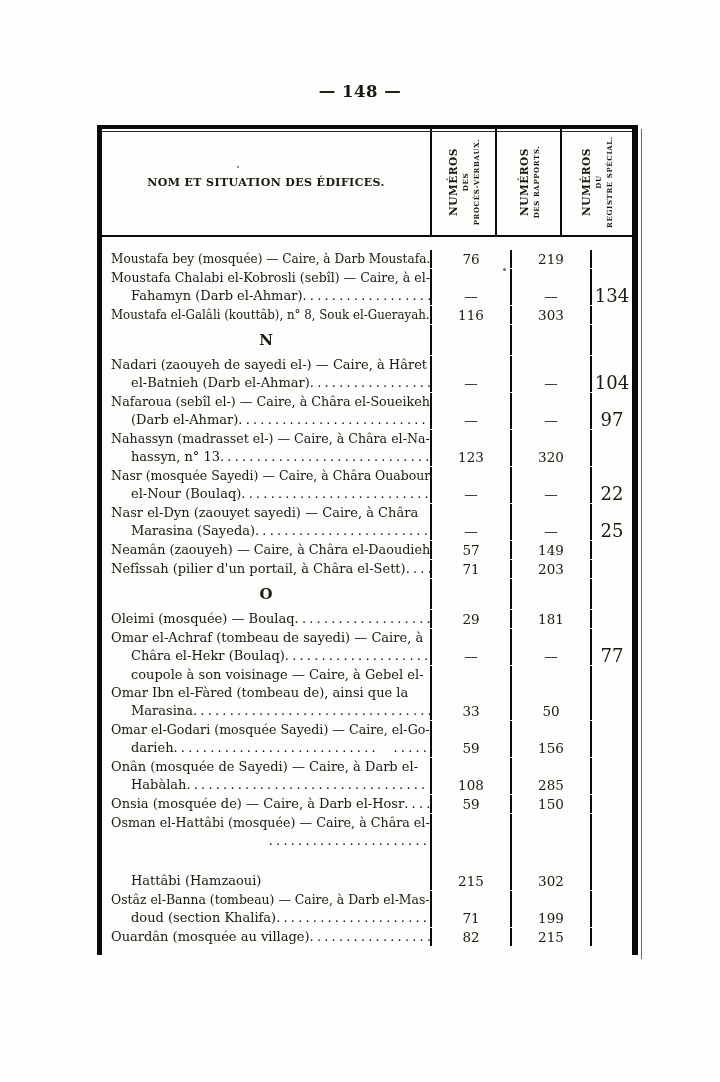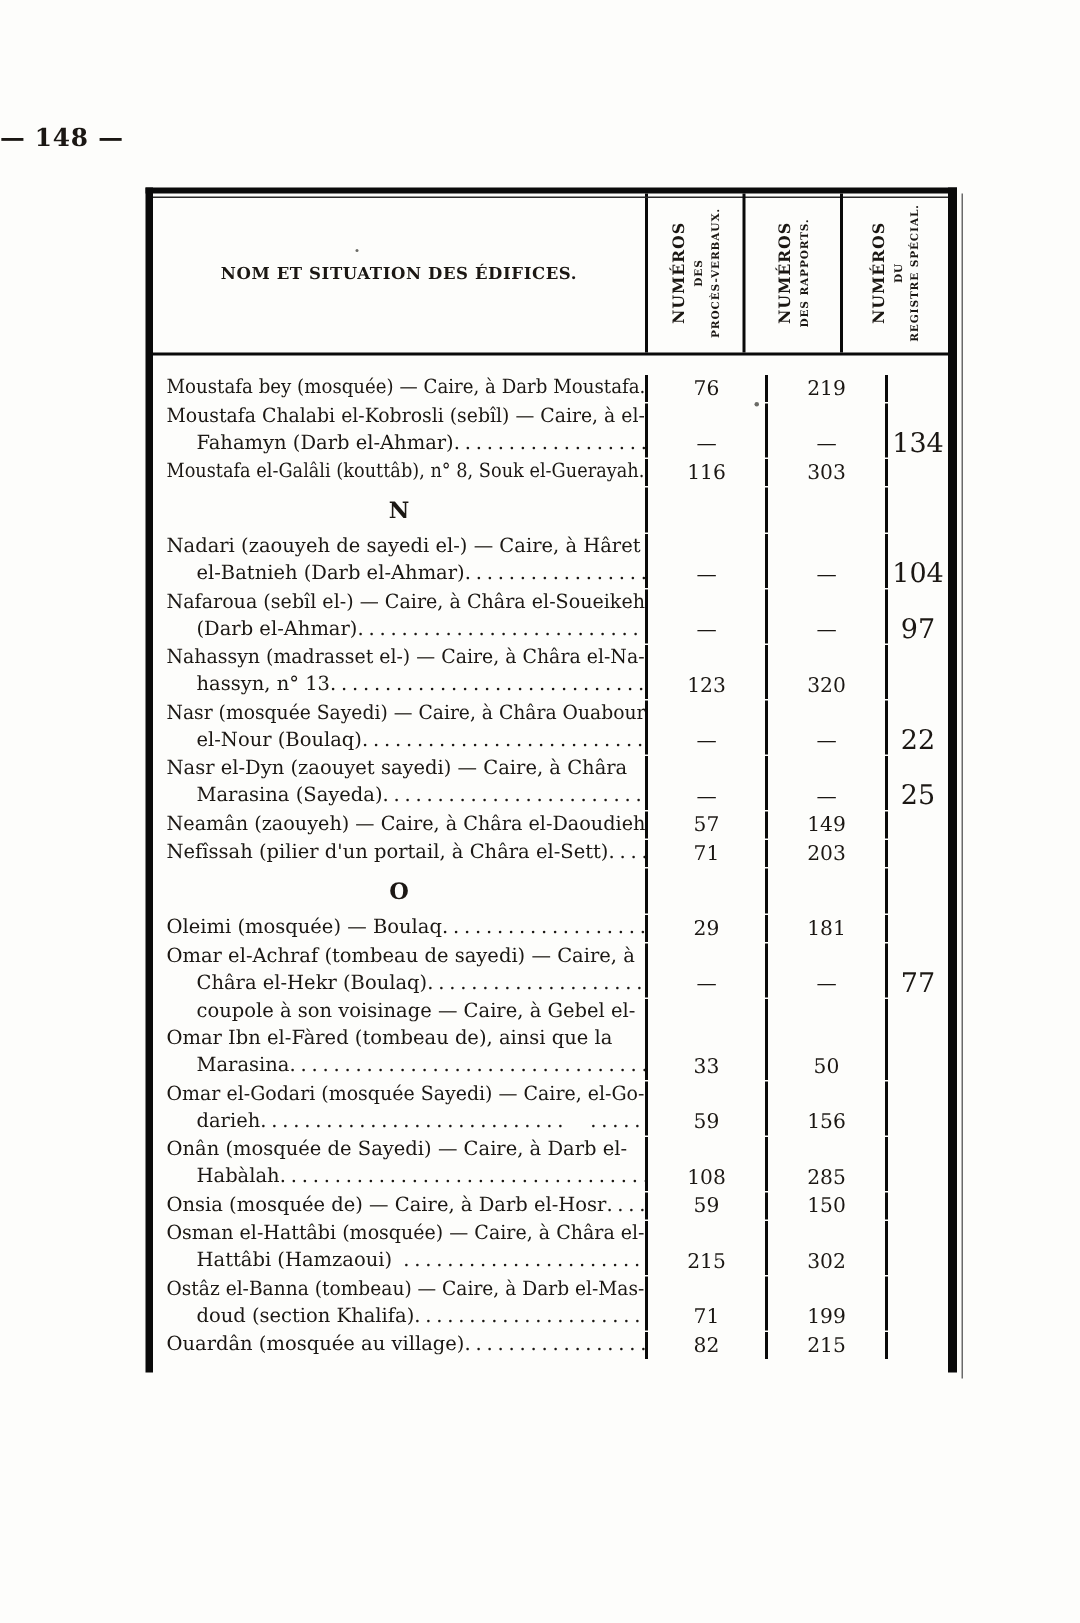--- a/index.html
+++ b/index.html
@@ -8,21 +8,21 @@
     background:#ffffff;
     font-family:"DejaVu Serif", serif;
     color:#1b1713;
     position:relative;
     overflow:hidden;
   }
   .page{position:absolute;inset:0;background:#fdfdfb;}
 
   .page-number{
     position:absolute;top:82px;left:0;width:100%;
-    font-size:16.5px;font-weight:bold;
+    text-align:center;font-size:16.5px;font-weight:bold;
     letter-spacing:0.5px;
   }
 
   
   .monuments-table{
     position:absolute;left:97px;top:125px;width:541px;
     box-sizing:border-box;
     border-top:4px solid #0a0a0a;
     border-left:5px solid #0a0a0a;
     border-right:6px solid #0a0a0a;
@@ -263,21 +263,21 @@
           <div class="col-name c-name">
             <div class="name-line"><div class="nl-text" style="display: inline-block;">Onsia (mosquée de) — Caire, à Darb el-Hosr</div><div class="leader">......</div></div>
           </div>
           <div class="c-num">59</div>
           <div class="c-num">150</div>
           <div class="c-reg"></div>
         </div>
         <div class="row entry-row">
           <div class="col-name c-name">
             <div class="name-line"><div class="nl-text" style="display: inline-block; transform: scaleX(0.975535);">Osman el-Hattâbi (mosquée) — Caire, à Châra el-</div></div>
-            <div class="name-line cont"><div class="nl-text" style="display: inline-block;">Hattâbi (Hamzaoui)</div><div class="leader"> ..........................</div></div>
+            <div class="name-line cont"><div class="nl-text" style="display: inline-block; margin-top: 40px;">Hattâbi (Hamzaoui)</div><div class="leader"> ..........................</div></div>
           </div>
           <div class="c-num">215</div>
           <div class="c-num">302</div>
           <div class="c-reg"></div>
         </div>
         <div class="row entry-row">
           <div class="col-name c-name">
             <div class="name-line"><div class="nl-text" style="display: inline-block; transform: scaleX(0.95509);">Ostâz el-Banna (tombeau) — Caire, à Darb el-Mas-</div></div>
             <div class="name-line cont"><div class="nl-text" style="display: inline-block;">doud (section Khalifa)</div><div class="leader">........................</div></div>
           </div>

